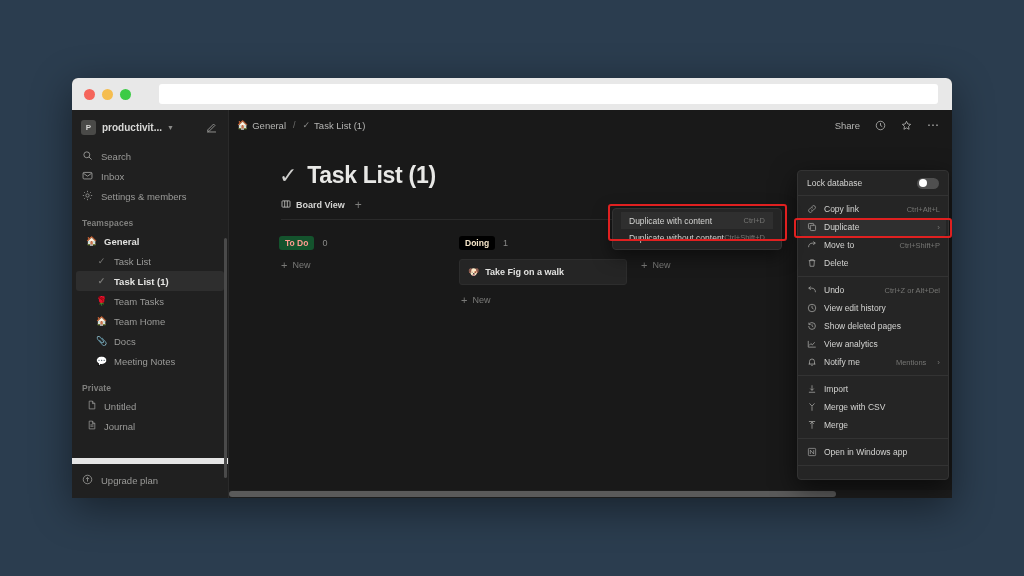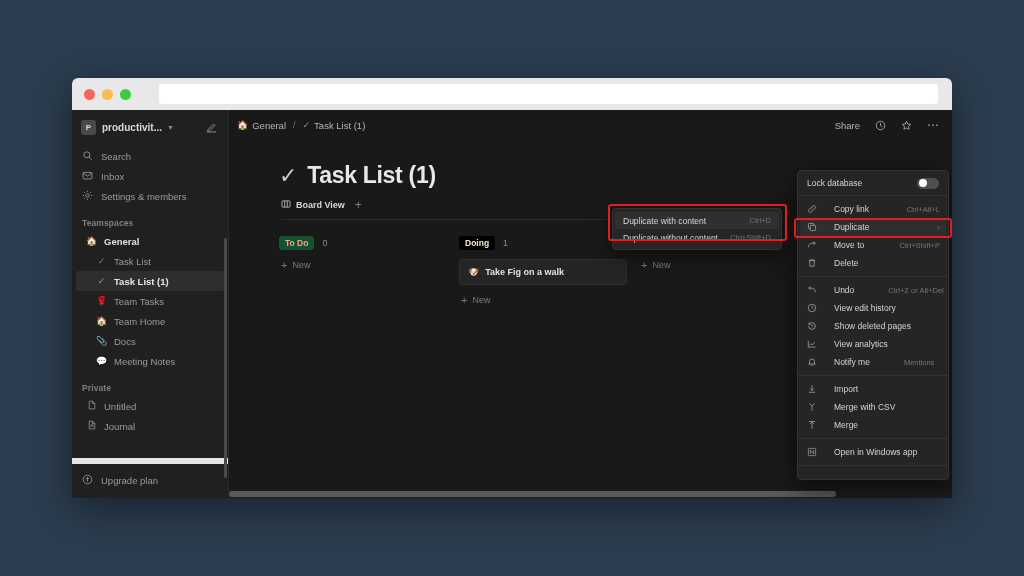--- a/index.html
+++ b/index.html
@@ -230,21 +230,21 @@
   .new-plus { font-size: 11px; }
 
   
   .submenu {
     position: absolute;
     left: 383px; top: 98px;
     width: 170px;
     background: #252525;
     border: 1px solid #333;
     border-radius: 4px;
-    padding: 3px 2px;
+    padding: 3px 8px;
     box-shadow: 0 6px 18px rgba(0,0,0,.5);
     z-index: 40;
     text-align: right;
   }
   .submenu-item {
     display: flex; align-items: center;
     height: 17px;
     padding: 0 8px;
     color: #d4d4d2; font-size: 8.5px;
     white-space: nowrap;
@@ -271,21 +271,21 @@
     border: 1px solid #333;
     border-radius: 4px;
     box-shadow: 0 8px 26px rgba(0,0,0,.6);
     z-index: 30;
     overflow: hidden;
     height: 310px;
   }
   .ctx-section { padding: 4px 0; }
   .ctx-div { height: 1px; background: #333; }
   .ctx-item {
-    display: flex; align-items: center; gap: 17px;
+    display: flex; align-items: center; gap: 7px;
     height: 18px;
     padding: 0 8px;
     color: #d4d4d2; font-size: 8.5px;
     white-space: nowrap;
   }
   .ctx-item .ci { width: 11px; display:flex; align-items:center; justify-content:center; color:#a9a9a7; flex-shrink:0;}
   .ctx-spacer { flex: 1; }
   .ctx-short { color: #757573; font-size: 7.5px; }
   .ctx-chev { color: #757573; font-size: 8px; margin-left: 4px; }
   .ctx-item.highlight { background: #2f2f2f; border-radius: 2px; margin: 0 2px; padding: 8px 6px; }

